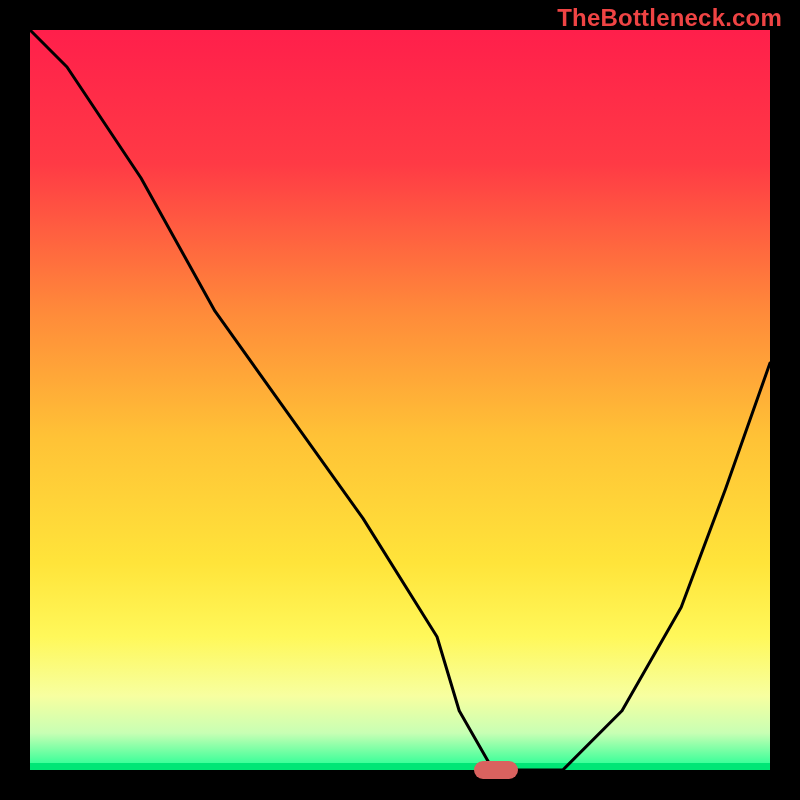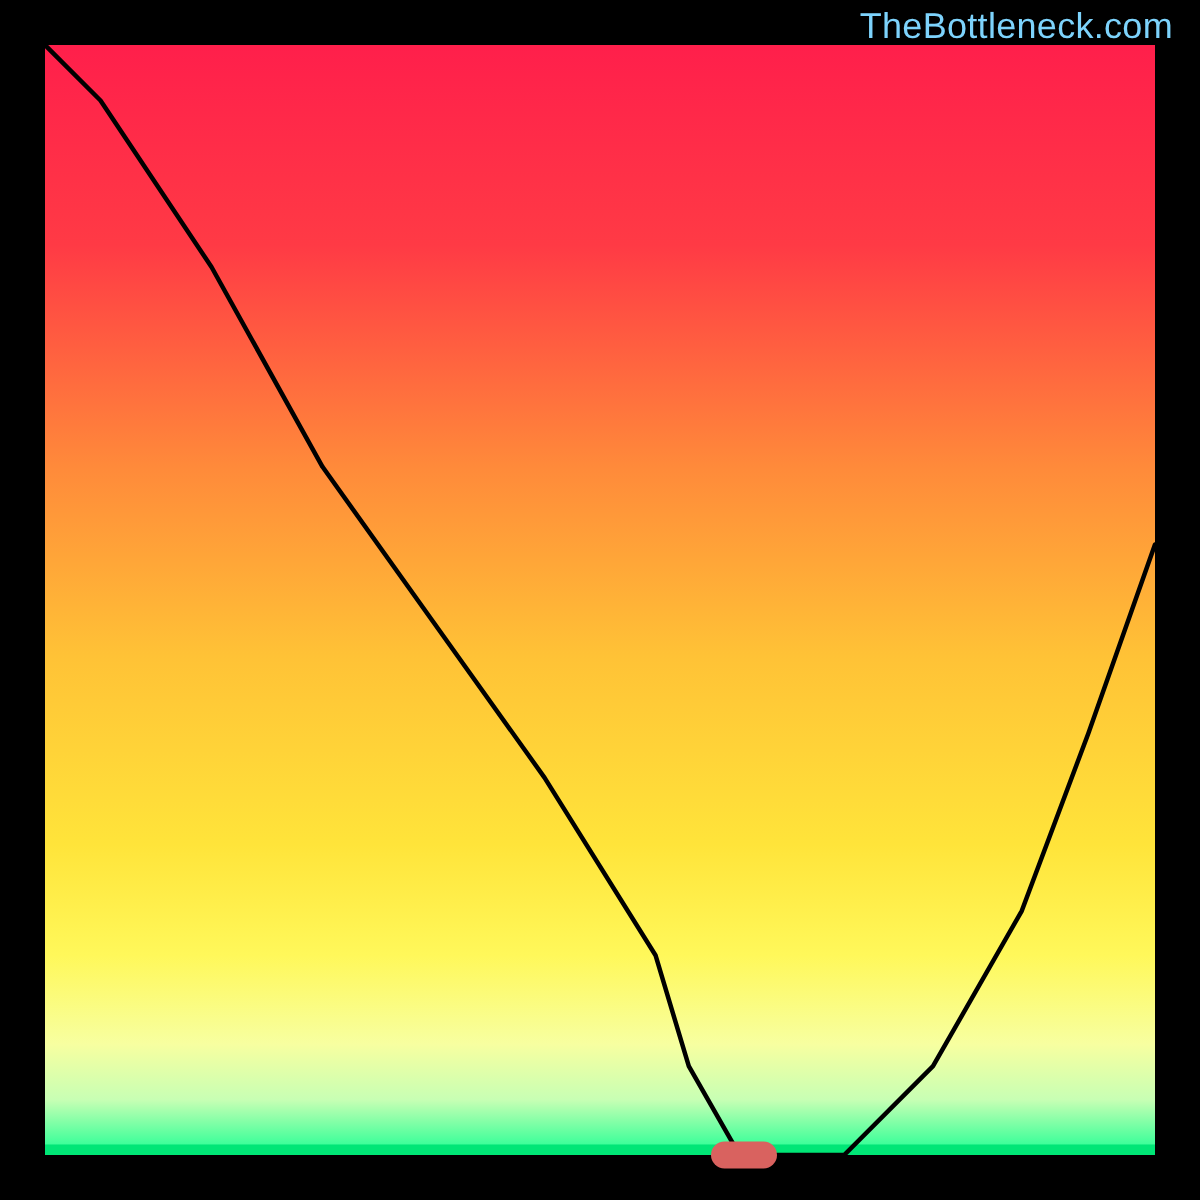--- a/index.html
+++ b/index.html
@@ -15,22 +15,22 @@
     position: relative;
     width: 800px;
     height: 800px;
     background: #000;
   }
   .watermark {
     position: absolute;
     top: 4px;
     right: 18px;
     font-size: 24px;
-    font-weight: 400;
-    color: #7dd3fc;
+    font-weight: 700;
+    color: #ef4444;
     letter-spacing: 0.2px;
   }
   .plot-area {
     position: absolute;
     left: 30px;
     top: 30px;
     width: 740px;
     height: 740px;
   }
   .gradient {

